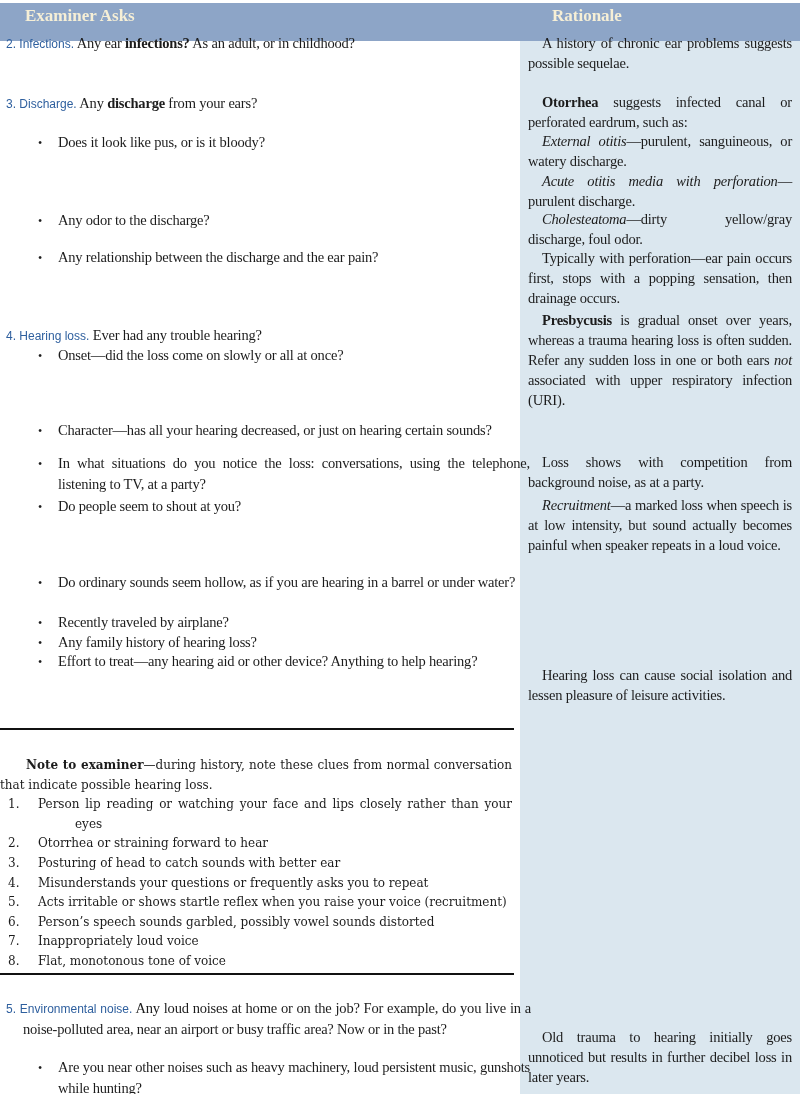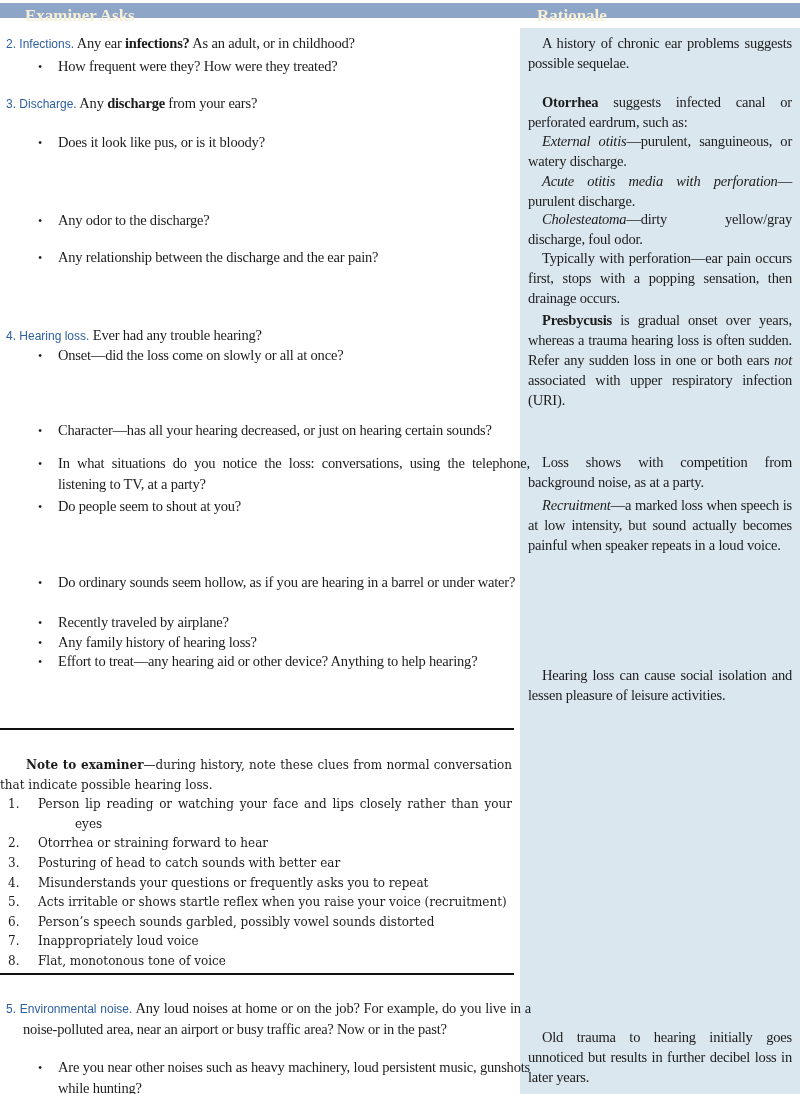--- a/index.html
+++ b/index.html
@@ -3,24 +3,24 @@
 <meta charset="utf-8">
 <style>
   :root{
     --header-bg:#8da5c7; --header-text:#f6efd6; --rationale-bg:#dbe7ef;
     --label-blue:#2e5f9e; --body-text:#1c1c1c; --rule:#111111;
   }
   html,body{margin:0;padding:0;background:#fff;}
   .page{position:relative;width:800px;height:1094px;background:#ffffff;overflow:hidden;
         font-family:"Liberation Serif",serif;color:var(--body-text);}
   
-  .hdr{position:absolute;top:3px;left:0;width:800px;height:15px;background:var(--header-bg);}
+  .hdr{position:absolute;top:3px;left:0;width:800px;height:38px;background:var(--header-bg);}
   .hdr-label{position:absolute;top:0;height:25px;line-height:25px;color:var(--header-text);
              font-weight:bold;font-size:17px;font-family:"Liberation Serif",serif;}
-  .hdr-left{left:25px;} .hdr-right{left:537px;}
+  .hdr-left{left:25px;} .hdr-right{left:552px;}
   
   .rcol-bg{position:absolute;top:28px;left:520px;width:280px;height:1066px;background:var(--rationale-bg);}
   
   .blk{position:absolute;font-size:14.5px;line-height:20px;letter-spacing:-0.2px;text-align:justify;}
   .lh{left:6px;width:508px;padding-left:17px;text-indent:-17px;}
   .bullet{left:38px;width:472px;padding-left:20px;text-indent:-20px;}
   .bdot{display:inline-block;width:20px;text-indent:0;font-size:12px;vertical-align:baseline;}
   .bdot::before{content:"\2022";}
   .rpar{left:528px;width:264px;text-indent:14px;}
   .run-b{font-weight:bold;}
@@ -41,21 +41,20 @@
 <div class="page">
 
   <div class="rcol-bg"></div>
 
   <div class="hdr">
     <span class="hdr-label hdr-left">Examiner Asks</span>
     <span class="hdr-label hdr-right">Rationale</span>
   </div>
 
   <div class="blk lh" style="top:33px"><span class="run-label">2. Infections.</span><span> Any ear </span><span class="run-b">infections?</span><span> As an adult, or in childhood?</span></div>
-  <div class="blk bullet" style="top:56px"><span class="bdot"></span><span>How frequent were they? How were they treated?</span></div>
 
   <div class="blk lh" style="top:93px"><span class="run-label">3. Discharge.</span><span> Any </span><span class="run-b">discharge</span><span> from your ears?</span></div>
   <div class="blk bullet" style="top:132px"><span class="bdot"></span><span>Does it look like pus, or is it bloody?</span></div>
   <div class="blk bullet" style="top:210px"><span class="bdot"></span><span>Any odor to the discharge?</span></div>
   <div class="blk bullet" style="top:247px"><span class="bdot"></span><span>Any relationship between the discharge and the ear pain?</span></div>
 
   <div class="blk lh" style="top:325px"><span class="run-label">4. Hearing loss.</span><span> Ever had any trouble hearing?</span></div>
   <div class="blk bullet" style="top:345px"><span class="bdot"></span><span>Onset—did the loss come on slowly or all at once?</span></div>
   <div class="blk bullet" style="top:420px"><span class="bdot"></span><span>Character—has all your hearing decreased, or just on hearing certain sounds?</span></div>
   <div class="blk bullet" style="top:453px"><span class="bdot"></span><span>In what situations do you notice the loss: conversations, using the telephone, listening to TV, at a party?</span></div>

